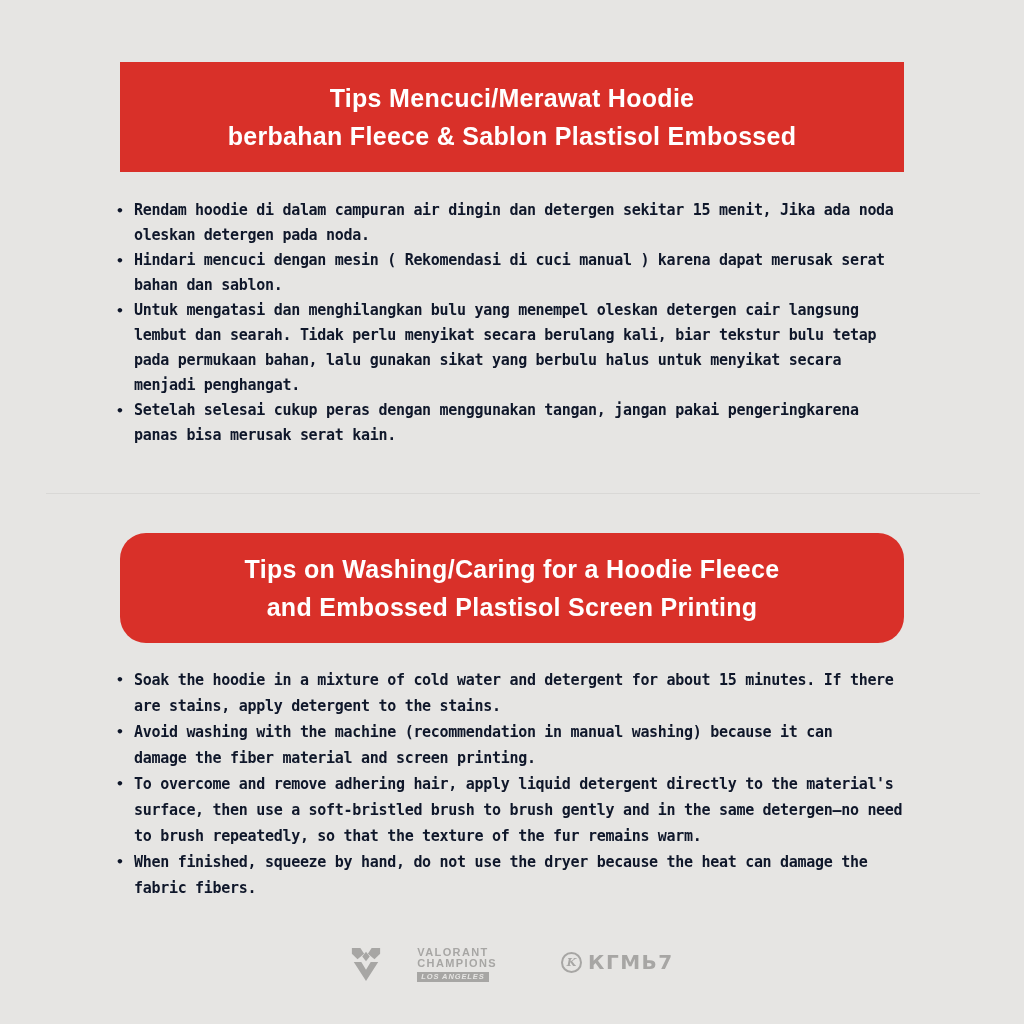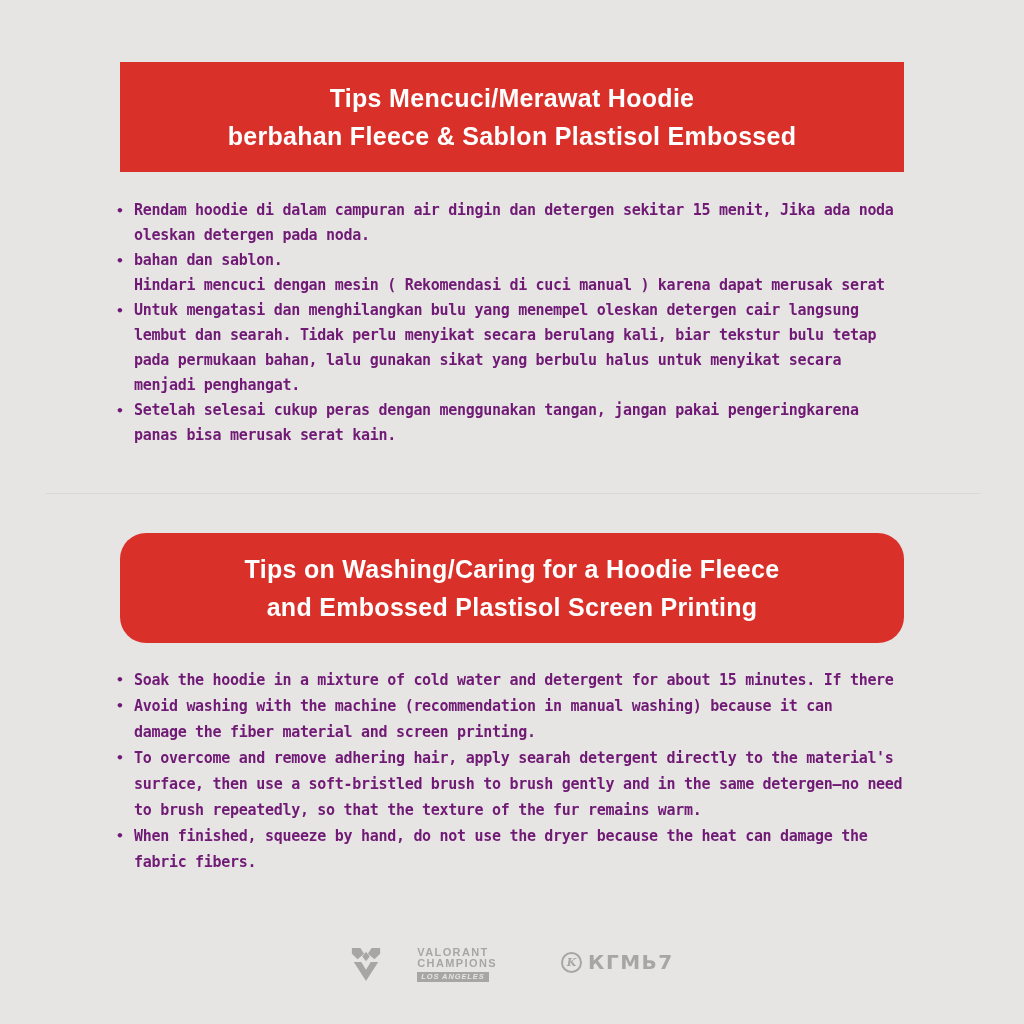--- a/index.html
+++ b/index.html
@@ -37,21 +37,21 @@
   }
 
   
   .tips {
     position: absolute;
     left: 115px;
     width: 830px;
     margin: 0;
     padding: 0;
     list-style: none;
-    color: #701a75;
+    color: #0f172a;
     font-family: "DejaVu Sans Mono", monospace;
     font-weight: bold;
     font-size: 15px;
     letter-spacing: -0.3px;
   }
   #tips-id { top: 198px; }
   #tips-en { top: 667px; }
   .tips li { position: relative; padding-left: 19px; }
   .tips li::before {
     content: "\2022";
@@ -148,22 +148,22 @@
     <span class="bline">Tips Mencuci/Merawat Hoodie</span>
     <span class="bline">berbahan Fleece &amp; Sablon Plastisol Embossed</span>
   </div>
 
   <ul class="tips" id="tips-id">
     <li>
       <span class="ln">Rendam hoodie di dalam campuran air dingin dan detergen sekitar 15 menit, Jika ada noda</span>
       <span class="ln">oleskan detergen pada noda.</span>
     </li>
     <li>
+      <span class="ln">Hindari mencuci dengan mesin ( Rekomendasi di cuci manual ) karena dapat merusak serat</span>
       <span class="ln">bahan dan sablon.</span>
-      <span class="ln">Hindari mencuci dengan mesin ( Rekomendasi di cuci manual ) karena dapat merusak serat</span>
     </li>
     <li>
       <span class="ln">Untuk mengatasi dan menghilangkan bulu yang menempel oleskan detergen cair langsung</span>
       <span class="ln">lembut dan searah. Tidak perlu menyikat secara berulang kali, biar tekstur bulu tetap</span>
       <span class="ln">pada permukaan bahan, lalu gunakan sikat yang berbulu halus untuk menyikat secara</span>
       <span class="ln">menjadi penghangat.</span>
     </li>
     <li>
       <span class="ln">Setelah selesai cukup peras dengan menggunakan tangan, jangan pakai pengeringkarena</span>
       <span class="ln">panas bisa merusak serat kain.</span>
@@ -173,27 +173,28 @@
   <hr class="divider">
 
   <div class="banner" id="banner-en">
     <span class="bline">Tips on Washing/Caring for a Hoodie Fleece</span>
     <span class="bline">and Embossed Plastisol Screen Printing</span>
   </div>
 
   <ul class="tips" id="tips-en">
     <li>
       <span class="ln">Soak the hoodie in a mixture of cold water and detergent for about 15 minutes. If there</span>
+      <span class="ln">are stains, apply detergent to the stains.</span>
     </li>
     <li>
       <span class="ln">Avoid washing with the machine (recommendation in manual washing) because it can</span>
       <span class="ln">damage the fiber material and screen printing.</span>
     </li>
     <li>
-      <span class="ln">To overcome and remove adhering hair, apply searah detergent directly to the material's</span>
+      <span class="ln">To overcome and remove adhering hair, apply liquid detergent directly to the material's</span>
       <span class="ln">surface, then use a soft-bristled brush to brush gently and in the same detergen—no need</span>
       <span class="ln">to brush repeatedly, so that the texture of the fur remains warm.</span>
     </li>
     <li>
       <span class="ln">When finished, squeeze by hand, do not use the dryer because the heat can damage the</span>
       <span class="ln">fabric fibers.</span>
     </li>
   </ul>
 
   <div class="footer">

